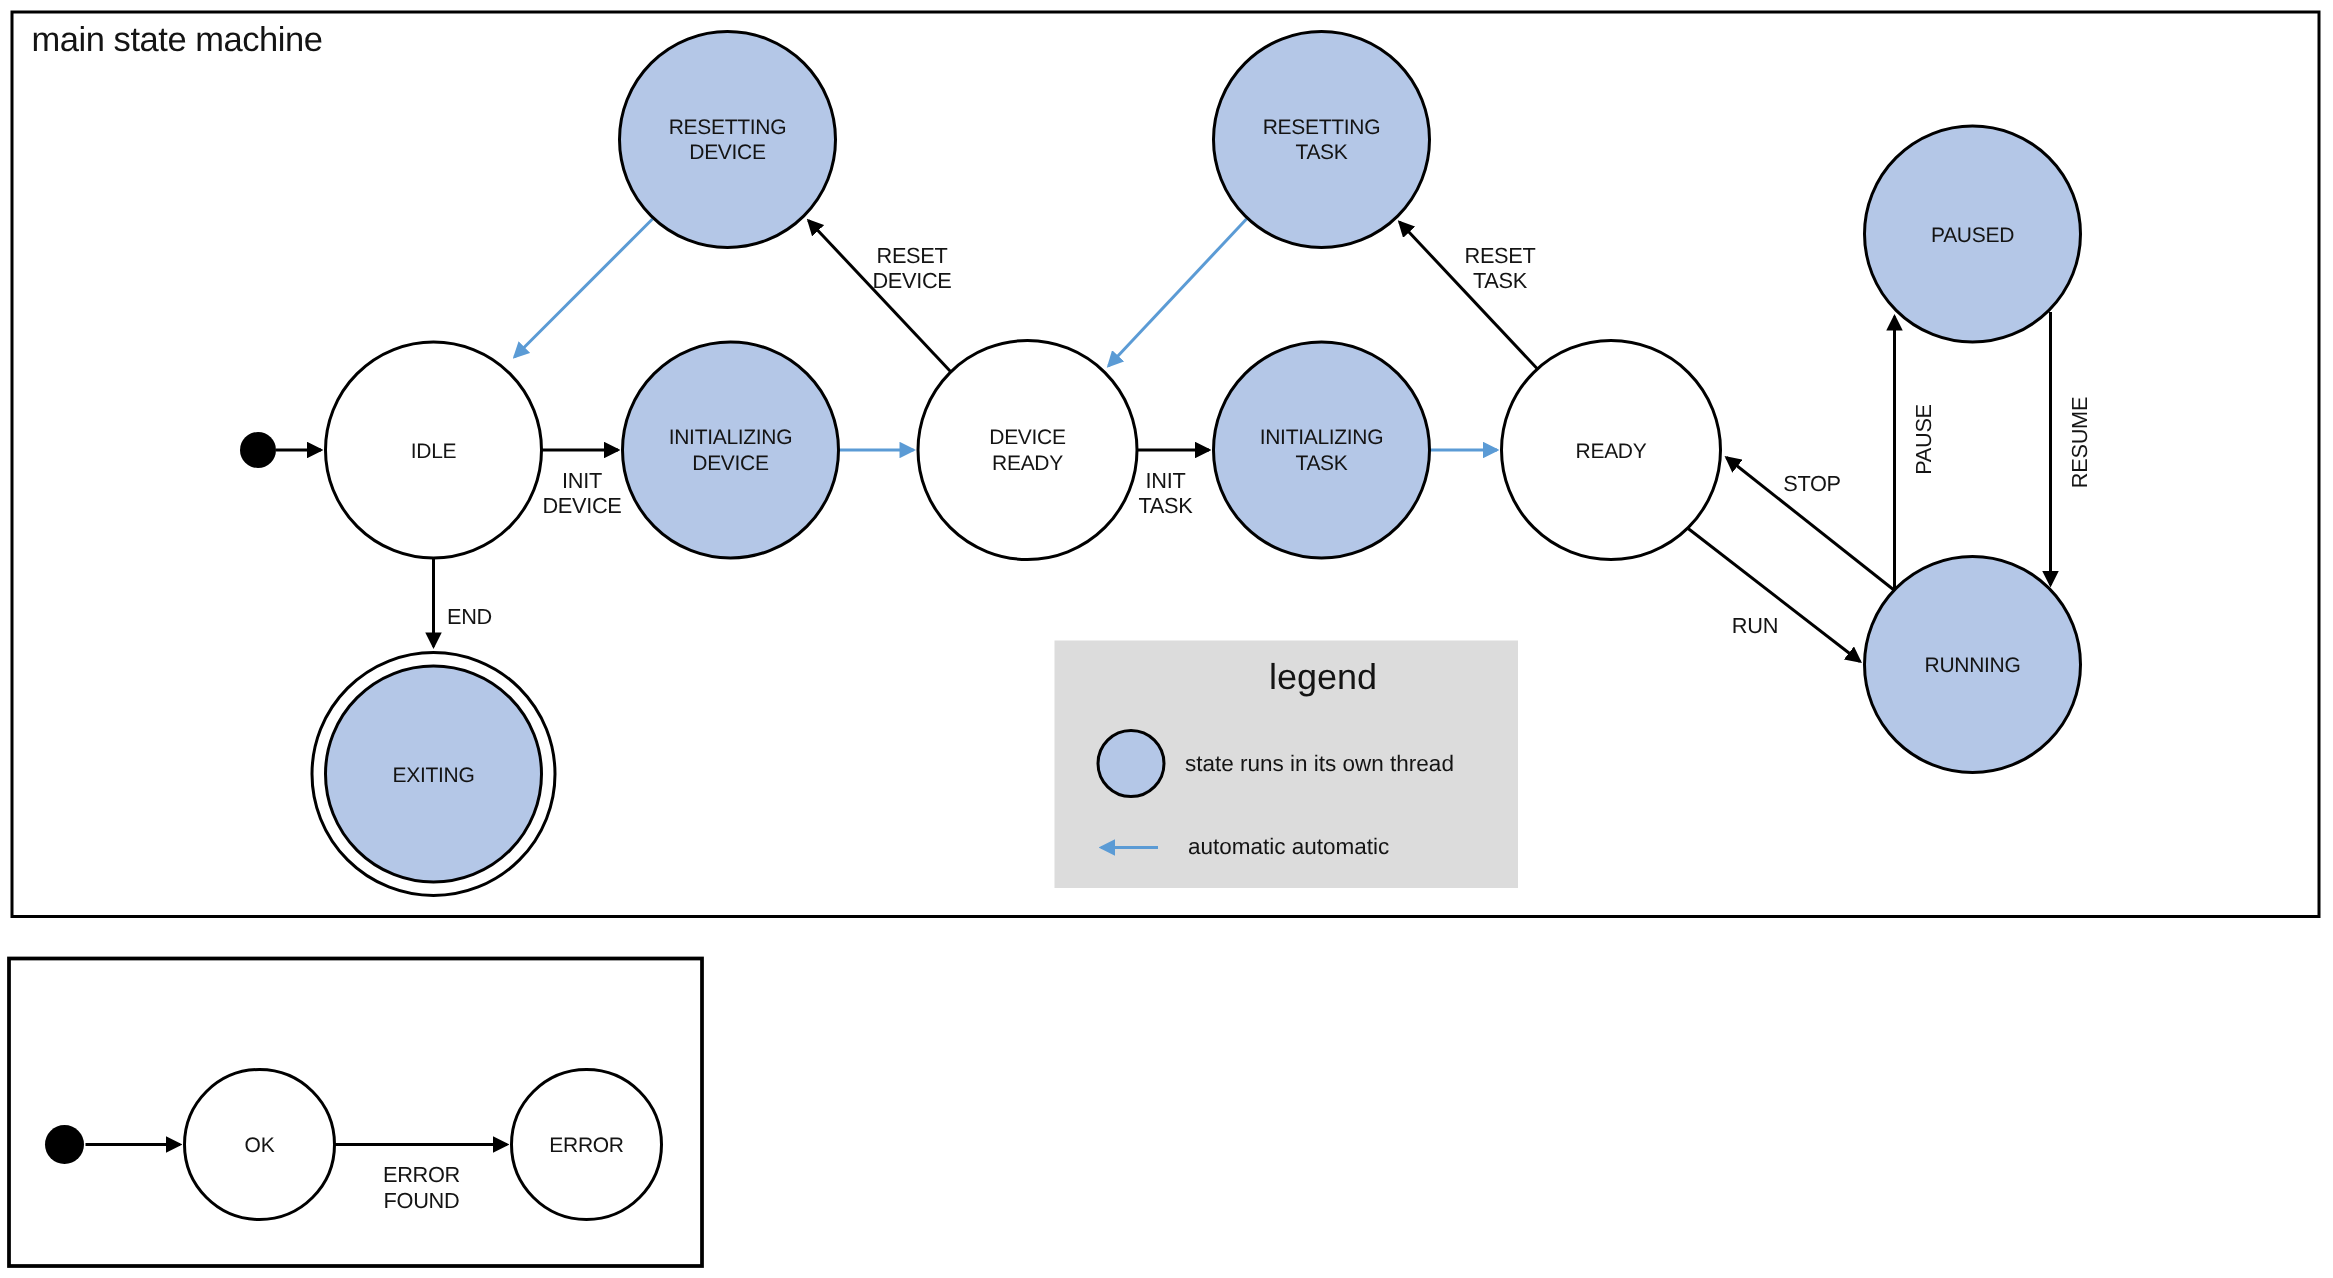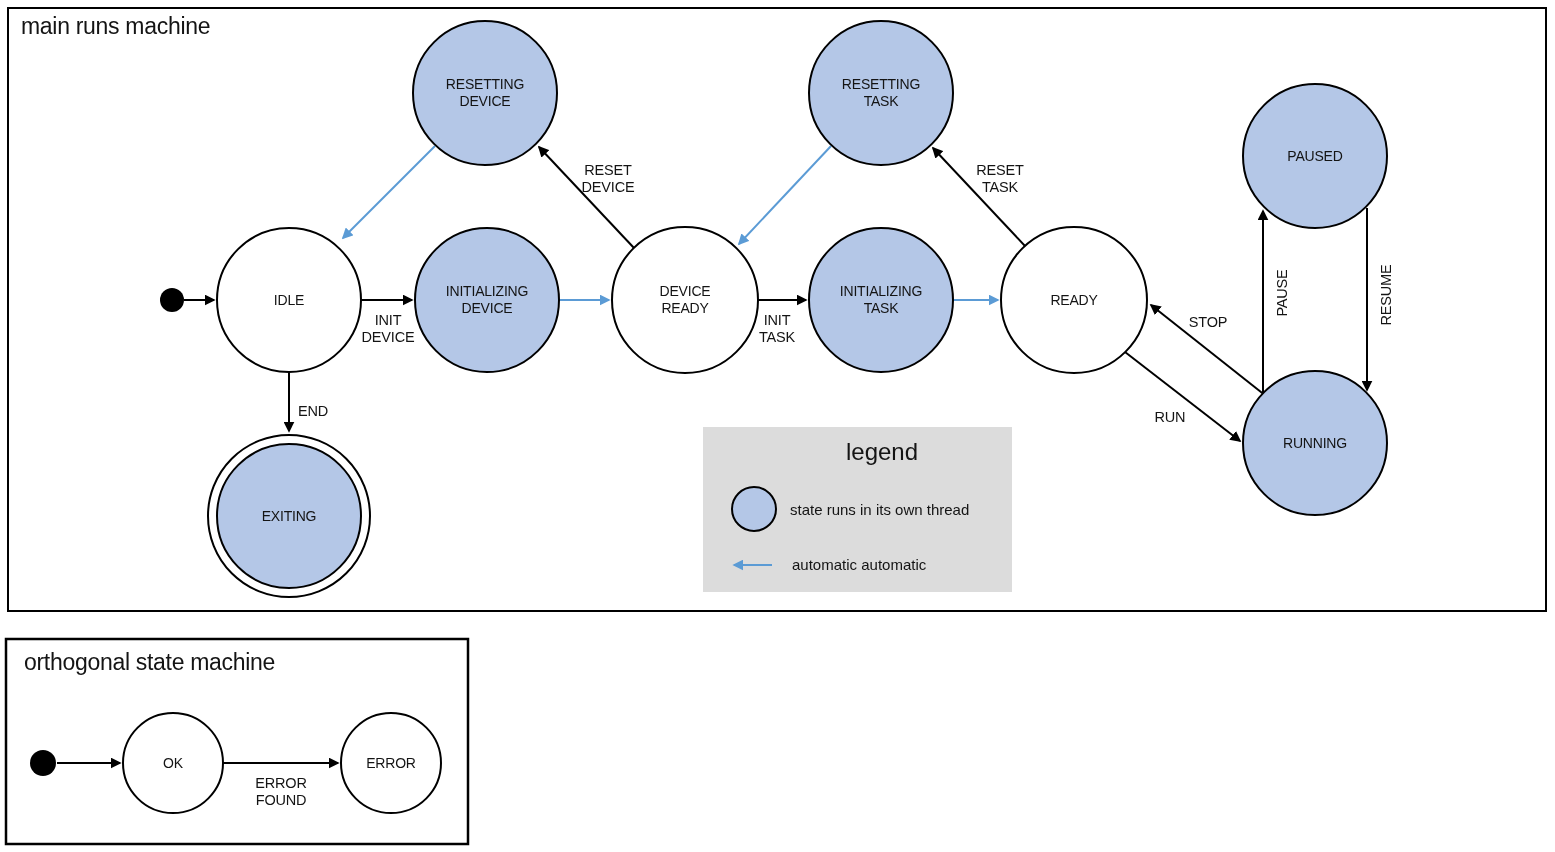--- a/index.html
+++ b/index.html
@@ -92,22 +92,21 @@
       <line x1="223" y1="763" x2="338" y2="763" stroke="#000000" stroke-width="2" marker-end="url(#arrow-black)"></line>
       <text x="281" y="788" text-anchor="middle" class="edge-label">ERROR</text>
       <text x="281" y="805" text-anchor="middle" class="edge-label">FOUND</text>
       <circle cx="43" cy="763" r="13" fill="#000000"></circle>
       <circle cx="173" cy="763" r="50" fill="#ffffff" stroke="#000000" stroke-width="2"></circle>
       <text x="173" y="768" text-anchor="middle" class="state-label">OK</text>
       <circle cx="391" cy="763" r="50" fill="#ffffff" stroke="#000000" stroke-width="2"></circle>
       <text x="391" y="768" text-anchor="middle" class="state-label">ERROR</text>
     </svg>
 
-  <div class="overlay box-title" style="left:21px;top:13px;">main runs machine</div>
+  <div class="overlay box-title" style="left:21px;top:13px;">main state machine</div>
 
   <div class="overlay legend-title" style="left:703px;top:438px;width:358px;">legend</div>
 
   <div class="overlay legend-item-text" style="left:790px;top:501px;">state runs in its own thread</div>
 
   <div class="overlay legend-item-text" style="left:792px;top:556px;">automatic automatic</div>
 
-  <div class="overlay box-title" style="left:24px;top:649px;">orthogonal state machine</div>
 </div>
 
 </body></html>

